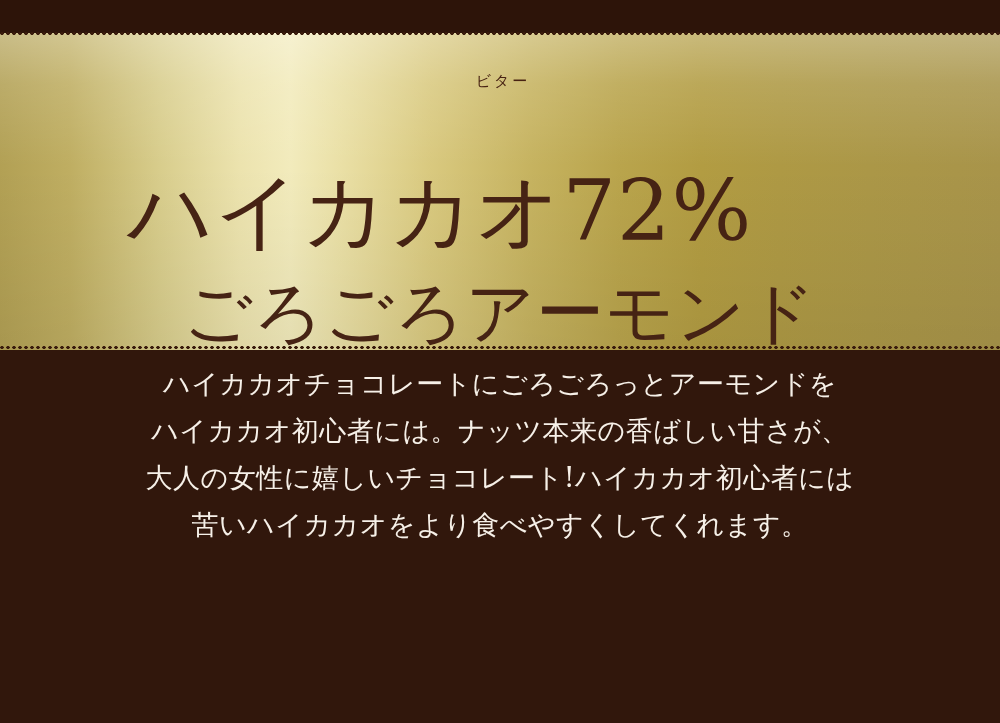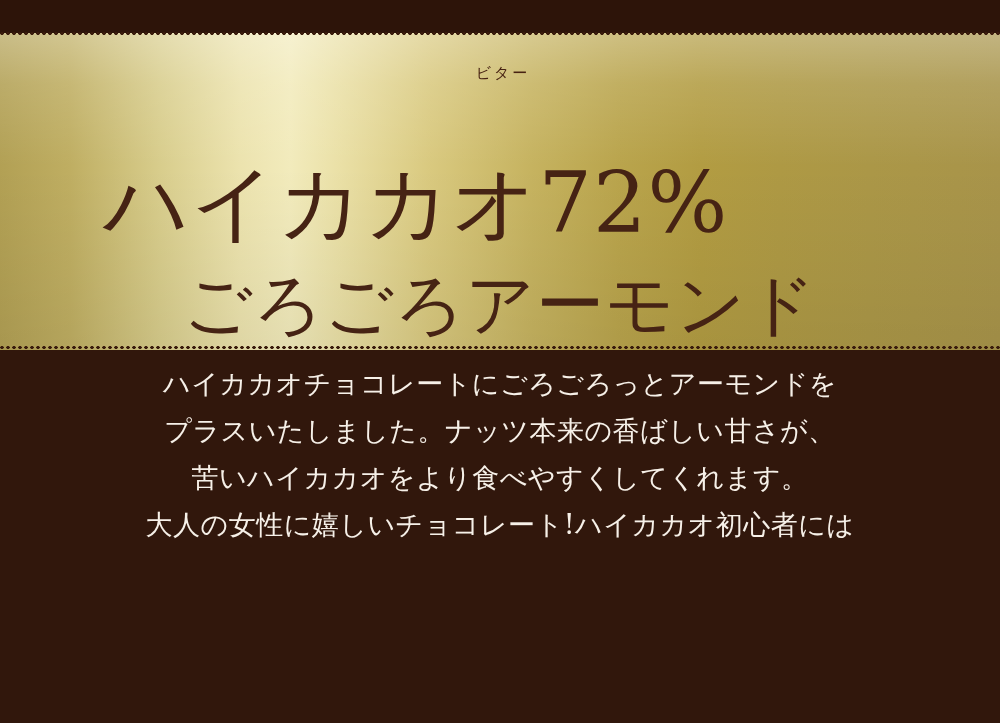--- a/index.html
+++ b/index.html
@@ -70,21 +70,21 @@
     background-size: 6px 5px;
     background-repeat: repeat-x;
   }
   .dots-top    { top: 31px; }
   .dots-bottom { top: 345px; }
 
   
   .gold-inner {
     position: absolute;
     left: 0;
-    top: 8px;
+    top: 16px;
     width: 1000px;
     height: 317px;
     text-align: center;
     color: #4a2416;
   }
 
   .ruby-wrap {
     position: absolute;
     left: 0;
     top: 24px;
@@ -126,20 +126,21 @@
     left: 0;
     top: 118px;
     width: 832px;
     text-align: center;
     font-family: "DejaVu Serif", "Liberation Serif", serif;
     font-size: 84px;
     line-height: 1.05;
     letter-spacing: 1px;
     color: #462314;
     white-space: nowrap;
+    padding-left: 24px;
   }
 
   .title-sub {
     position: absolute;
     left: 0;
     top: 228px;
     width: 1000px;
     text-align: center;
     font-family: "DejaVu Serif", "Liberation Serif", serif;
     font-size: 68px;
@@ -187,18 +188,18 @@
       <div class="title-sub">ごろごろアーモンド</div>
 
     </div>
   </div>
 
   <div class="dots dots-top"></div>
   <div class="dots dots-bottom"></div>
 
   <div class="desc">
     <span class="desc-line">ハイカカオチョコレートにごろごろっとアーモンドを</span>
-    <span class="desc-line">プラスいたしました。ナッツ本来の香ばしい甘さが、</span>
+    <span class="desc-line">ハイカカオ初心者には。ナッツ本来の香ばしい甘さが、</span>
+    <span class="desc-line">大人の女性に嬉しいチョコレート!ハイカカオ初心者には</span>
     <span class="desc-line">苦いハイカカオをより食べやすくしてくれます。</span>
-    <span class="desc-line">大人の女性に嬉しいチョコレート!ハイカカオ初心者には</span>
   </div>
 
 </div>
 
 </body></html>

